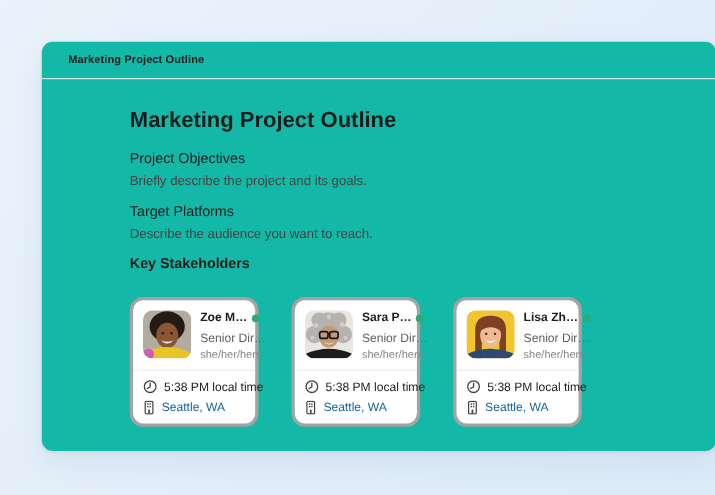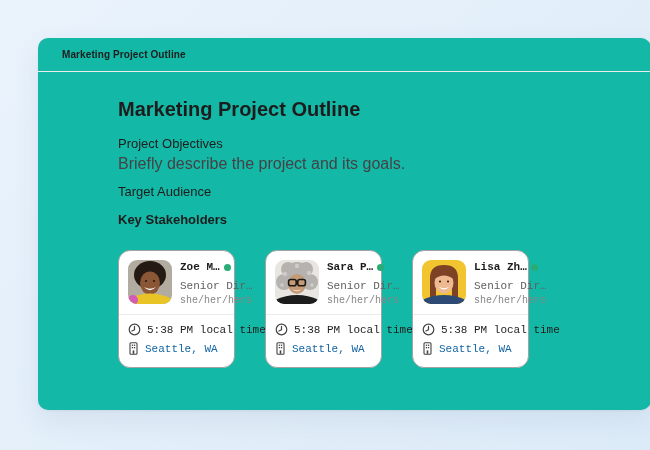--- a/index.html
+++ b/index.html
@@ -45,43 +45,42 @@
   }
   .section { margin-bottom: 11px; }
   .section-heading {
     font-size: 13px;
     line-height: 17px;
     font-weight: 400;
     color: #1d1c1d;
     margin-bottom: 4px;
   }
   .section-body {
-    font-size: 16px;
+    font-size: 12px;
     line-height: 16px;
     color: #454245;
   }
   .stakeholders-heading {
     font-size: 13px;
     line-height: 17px;
     font-weight: 700;
     color: #1d1c1d;
     margin-bottom: 22px;
   }
   .cards {
     display: flex;
     gap: 30px;
   }
   .card {
     width: 117px;
     min-width: 117px;
     height: 118px;
     background: #fff;
-    border: 1px solid #a3a3a3;
+    border: 3px solid #a3a3a3;
     border-radius: 12px;
-    font-family: Liberation Mono, monospace;
   }
   .card-profile {
     display: flex;
     gap: 8px;
     padding: 9px 8px 8px 9px;
   }
   .avatar {
     width: 44px; height: 44px;
     border-radius: 9px;
     overflow: hidden;
@@ -148,21 +147,22 @@
 
   <div class="doc">
     <h1 class="doc-title">Marketing Project Outline</h1>
 
     <div class="section">
       <div class="section-heading">Project Objectives</div>
       <div class="section-body">Briefly describe the project and its goals.</div>
     </div>
 
     <div class="section">
-      <div class="section-heading">Target Audience</div>
+      <div class="section-heading">Target Platforms</div>
+      <div class="section-body">Describe the audience you want to reach.</div>
     </div>
 
 
     <div class="stakeholders-heading">Key Stakeholders</div>
 
     <div class="cards">
 
       <div class="card">
         <div class="card-profile">
           <div class="avatar">

